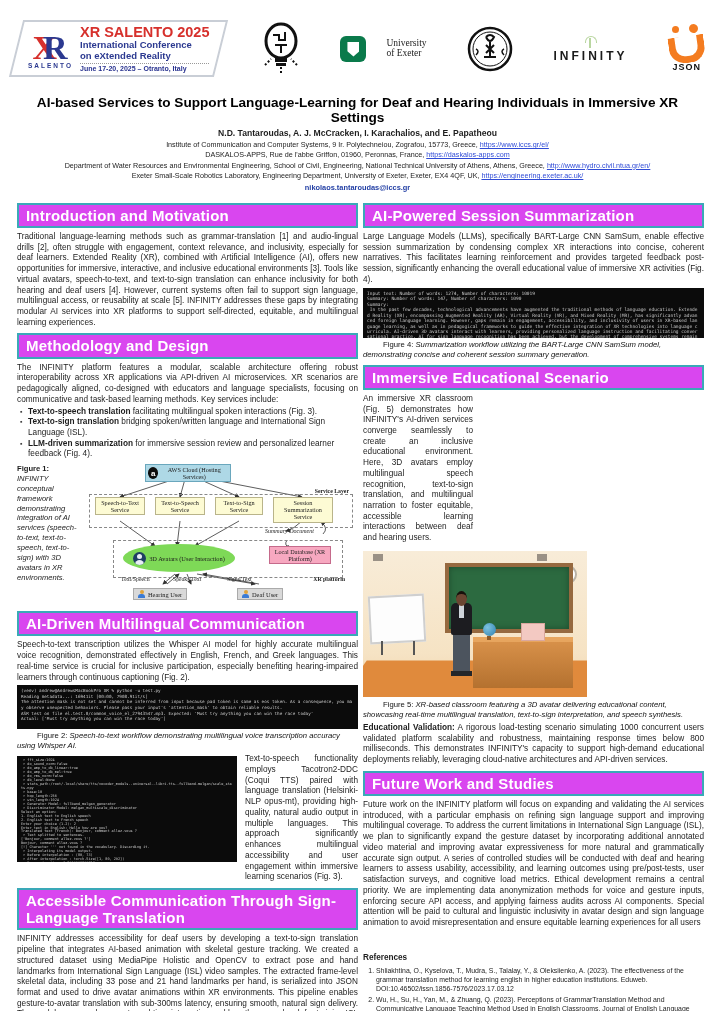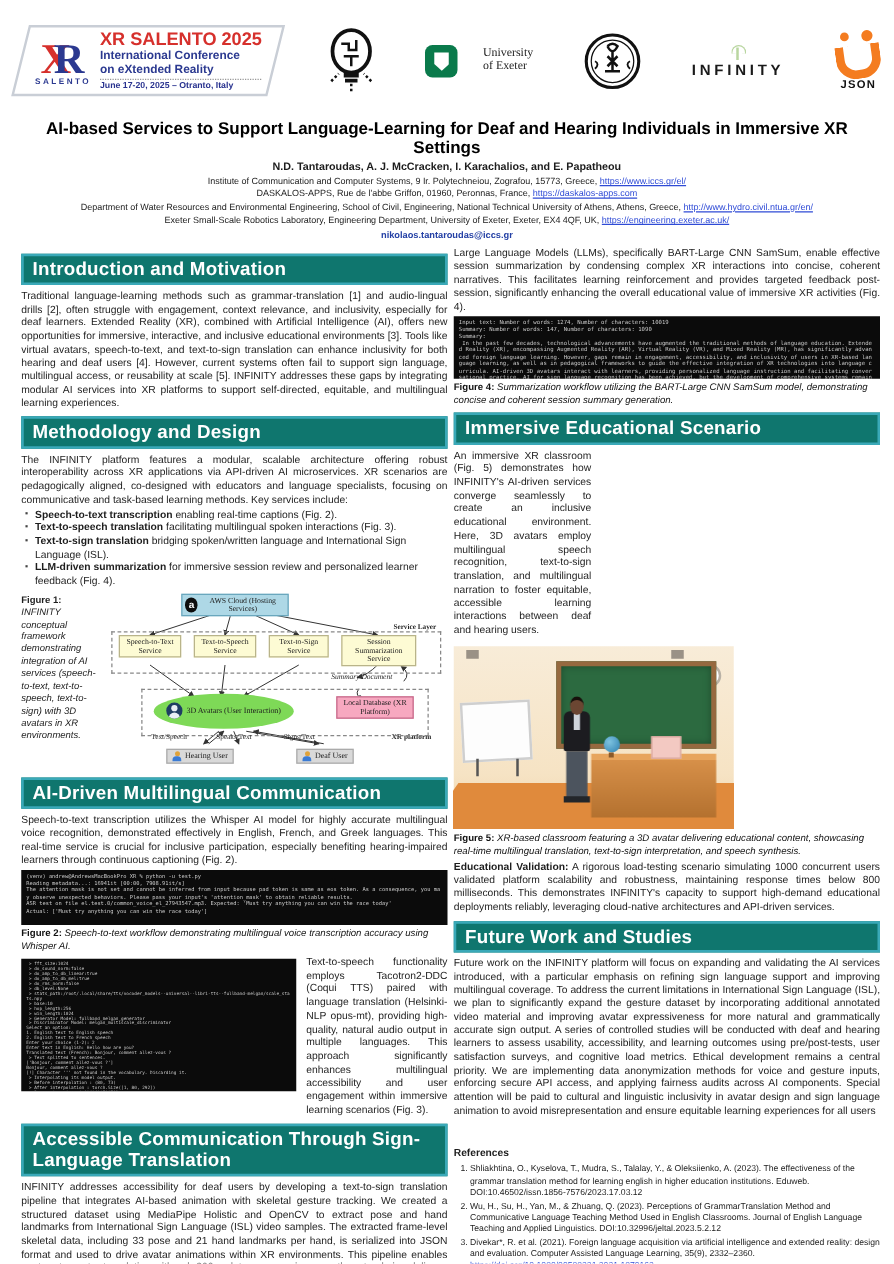--- a/index.html
+++ b/index.html
@@ -32,21 +32,21 @@
   .utter-u .d2{position:absolute;left:22px;top:-2px;width:9px;height:9px;border-radius:50%;background:#f47c20;transform:rotate(15deg);}
   .utter-name{font-size:9px;font-weight:bold;color:#111;letter-spacing:1px;margin-top:2px;}
   .title{font-size:13.6px;font-weight:bold;text-align:center;margin:7px 26px 3px;color:#000;}
   .authors{font-size:8.6px;font-weight:bold;text-align:center;margin-bottom:2px;}
   .affs{font-size:7.2px;text-align:center;line-height:1.45;color:#222;}
   .affs a, .ref-link{color:#2f4bd6;text-decoration:underline;}
   .email{font-size:7.4px;font-weight:bold;text-align:center;color:#2440a5;margin-top:1px;}
   
   .cols{display:flex;gap:5px;padding:6px 14px 0 17px;}
   .col{width:341px;flex:0 0 341px;}
-  .sec-bar{background:#0f766e;border:2px solid #3aa9b8;color:#fff;font-weight:bold;font-size:15px;
+  .sec-bar{background:#d946ef;border:2px solid #3aa9b8;color:#fff;font-weight:bold;font-size:15px;
            padding:2px 7px;margin:5px 0 4px;line-height:1.15;letter-spacing:.2px;}
   .body-text{font-size:8.25px;text-align:justify;line-height:1.3;}
   .blist{margin:1px 0 2px;padding-left:3px;list-style:none;}
   .blist li{font-size:8.25px;line-height:1.3;padding-left:8px;position:relative;}
   .blist li::before{content:"▪";position:absolute;left:0;top:0;font-size:7px;color:#444;}
   
   .fig1-row{display:flex;gap:6px;margin:4px 0 2px;}
   .fig1-cap{width:64px;font-size:7.6px;line-height:1.3;}
   .fig1-cap i{font-style:italic;}
   .diagram{position:relative;width:268px;height:142px;font-family:"Liberation Serif",serif;}
@@ -69,21 +69,21 @@
   .mini-person::after{content:"";position:absolute;left:0;top:4px;width:7px;height:4px;border-radius:3px 3px 0 0;background:#3b7bd4;}
   .edge-lbl{position:absolute;font-size:5.8px;font-family:"Liberation Serif",serif;}
   .sumdoc{position:absolute;font-size:6px;font-style:italic;}
   
   .term{background:#0b0b0b;color:#c9c9c9;font-family:"DejaVu Sans Mono",monospace;
         padding:3px 4px;white-space:pre-wrap;word-break:break-all;margin:2px 0;box-sizing:border-box;overflow:hidden;}
   .term-f2{font-size:4.3px;line-height:1.3;height:44px;width:100%;}
   .term-f3{font-size:3.5px;line-height:1.13;height:106px;width:100%;}
   .term-f4{font-size:4.5px;line-height:1.22;height:50px;width:100%;}
   .cap{font-size:7.7px;line-height:1.3;margin:1px 0 3px;color:#111;}
-  .cap .cl{font-weight:bold;}
+  .cap .cl{font-weight:normal;margin-left:20px;}
   .cap .ct{font-style:italic;}
   .fig3-row{display:flex;gap:8px;margin-top:2px;}
   .fig3-left{width:220px;flex:0 0 220px;}
   .tts-text{flex:1;}
   
   .imm-row{display:flex;gap:7px;margin-top:2px;flex-direction:column;}
   .imm-text{width:110px;flex:0 0 110px;}
   .imm-fig{flex:1;}
   .classroom{position:relative;width:224px;height:146px;background:linear-gradient(#f8ecd8 0%,#f6e3c4 70%,#efd3ab 100%);overflow:hidden;}
   .cr-floor{position:absolute;left:-10px;bottom:-6px;width:260px;height:46px;background:#e08a3c;transform:perspective(60px) rotateX(18deg);}
@@ -189,21 +189,20 @@
   <div class="cols">
 
     <div class="col">
 
       <div class="sec-bar">Introduction and Motivation</div>
       <div class="body-text">Traditional language-learning methods such as grammar-translation [1] and audio-lingual drills [2], often struggle with engagement, context relevance, and inclusivity, especially for deaf learners. Extended Reality (XR), combined with Artificial Intelligence (AI), offers new opportunities for immersive, interactive, and inclusive educational environments [3]. Tools like virtual avatars, speech-to-text, and text-to-sign translation can enhance inclusivity for both hearing and deaf users [4]. However, current systems often fail to support sign language, multilingual access, or reusability at scale [5]. INFINITY addresses these gaps by integrating modular AI services into XR platforms to support self-directed, equitable, and multilingual learning experiences.</div>
 
       <div class="sec-bar">Methodology and Design</div>
       <div class="body-text">The INFINITY platform features a modular, scalable architecture offering robust interoperability across XR applications via API-driven AI microservices. XR scenarios are pedagogically aligned, co-designed with educators and language specialists, focusing on communicative and task-based learning methods. Key services include:</div>
       <ul class="blist">
-        <li><b>Speech-to-text transcription</b><span> enabling real-time captions (Fig. 2).</span></li>
         <li><b>Text-to-speech translation</b><span> facilitating multilingual spoken interactions (Fig. 3).</span></li>
         <li><b>Text-to-sign translation</b><span> bridging spoken/written language and International Sign Language (ISL).</span></li>
         <li><b>LLM-driven summarization</b><span> for immersive session review and personalized learner feedback (Fig. 4).</span></li>
       </ul>
 
       <div class="fig1-row">
         <div class="fig1-cap">
           <b>Figure 1:</b> <i>INFINITY conceptual framework demonstrating integration of AI services (speech-to-text, text-to-speech, text-to-sign) with 3D avatars in XR environments.</i>
         </div>
         <div class="diagram">
@@ -309,20 +308,21 @@
         </div>
         <div class="tts-text body-text">Text-to-speech functionality employs Tacotron2-DDC (Coqui TTS) paired with language translation (Helsinki-NLP opus-mt), providing high-quality, natural audio output in multiple languages. This approach significantly enhances multilingual accessibility and user engagement within immersive learning scenarios (Fig. 3).</div>
       </div>
 
       <div class="sec-bar">Accessible Communication Through Sign-Language Translation</div>
       <div class="body-text">INFINITY addresses accessibility for deaf users by developing a text-to-sign translation pipeline that integrates AI-based animation with skeletal gesture tracking. We created a structured dataset using MediaPipe Holistic and OpenCV to extract pose and hand landmarks from International Sign Language (ISL) video samples. The extracted frame-level skeletal data, including 33 pose and 21 hand landmarks per hand, is serialized into JSON format and used to drive avatar animations within XR environments. This pipeline enables gesture-to-avatar translation with sub-300ms latency, ensuring smooth, natural sign delivery. The modular approach supports real-time integration and lays the groundwork for training ISL gesture recognition and generation models in immersive learning applications.</div>
     </div>
 
     <div class="col">
 
+      <div class="sec-bar">AI-Powered Session Summarization</div>
       <div class="body-text">Large Language Models (LLMs), specifically BART-Large CNN SamSum, enable effective session summarization by condensing complex XR interactions into concise, coherent narratives. This facilitates learning reinforcement and provides targeted feedback post-session, significantly enhancing the overall educational value of immersive XR activities (Fig. 4).</div>
       <pre class="term term-f4">Input text: Number of words: 1274, Number of characters: 10019
 Summary: Number of words: 147, Number of characters: 1090
 Summary:
  In the past few decades, technological advancements have augmented the traditional methods of language education. Extended Reality (XR), encompassing Augmented Reality (AR), Virtual Reality (VR), and Mixed Reality (MR), has significantly advanced foreign language learning. However, gaps remain in engagement, accessibility, and inclusivity of users in XR-based language learning, as well as in pedagogical frameworks to guide the effective integration of XR technologies into language curricula. AI-driven 3D avatars interact with learners, providing personalized language instruction and facilitating conversational practice. AI for sign language recognition has been achieved, but the development of comprehensive systems remains constrained. Current XR technology integrates modular system with a focus on speech-to-text, text-to-sign, and speech and text-to-speech. It also provides flexibility and scalability across XR platforms. It can be used for deaf and hearing users. It's also</pre>
       <div class="cap">
         <span class="cl">Figure 4:</span> <span class="ct">Summarization workflow utilizing the BART-Large CNN SamSum model, demonstrating concise and coherent session summary generation.</span>
       </div>
 
       <div class="sec-bar">Immersive Educational Scenario</div>

